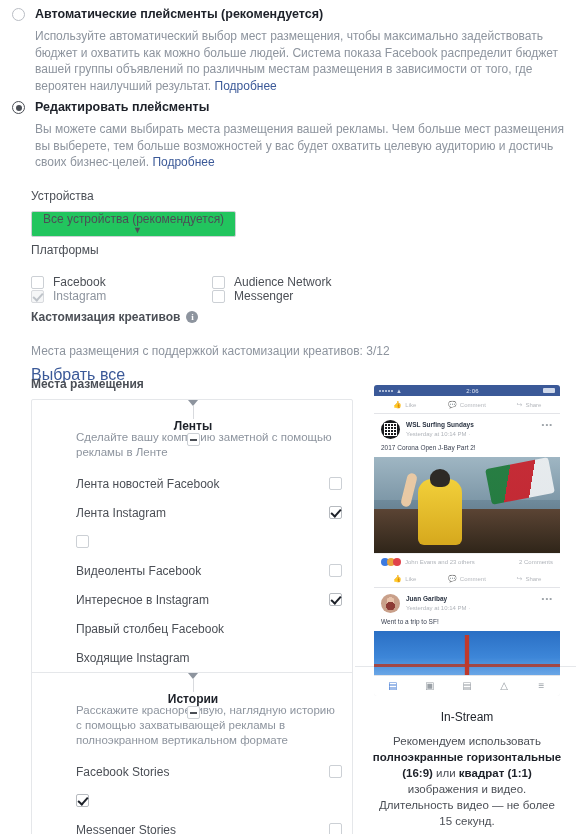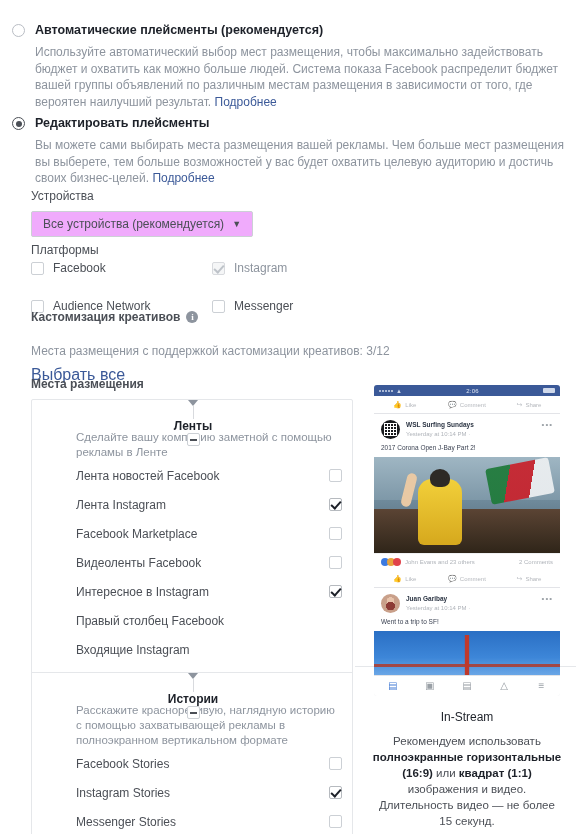--- a/index.html
+++ b/index.html
@@ -17,21 +17,20 @@
     font-size: 12px;
     color: #1d2129;
     -webkit-font-smoothing: antialiased;
   }
 
   
   .opt-block { position: relative; }
   .opt-row {
     display: flex;
     align-items: flex-start;
-    margin-top: 16px;
   }
   .radio {
     width: 13px;
     height: 13px;
     border-radius: 50%;
     border: 1px solid #b9bdc4;
     background: #fff;
     box-sizing: border-box;
     flex: 0 0 auto;
     margin-top: 1px;
@@ -80,25 +79,26 @@
   
   .dropdown {
     margin-left: 31px;
     margin-top: 8px;
     display: inline-flex;
     align-items: center;
     height: 26px;
     padding: 0 11px;
     border: 1px solid #ccd0d5;
     border-radius: 2px;
-    background: #f0abfc;
+    background: #22c55e;
     font-size: 12px;
     color: #4b4f56;
     cursor: pointer;
     box-sizing: border-box;
+    flex-direction: column;
   }
   .dropdown .caret {
     margin-left: 8px;
     font-size: 9px;
     color: #4b4f56;
     line-height: 1;
   }
 
   
   .cbox {
@@ -133,24 +133,24 @@
   .cbox.minus::after {
     content: "";
     position: absolute;
     left: 2px; top: 5px;
     width: 7px; height: 2px;
     background: #4b4f56;
   }
 
   .plat-grid {
     margin-left: 31px;
-    margin-top: 4px;
+    margin-top: 18px;
     display: grid;
     grid-template-columns: 181px auto;
-    row-gap: 24px;
+    row-gap: 0;
   }
   .plat-item {
     display: flex;
     align-items: center;
     font-size: 12px;
     color: #4b4f56;
     cursor: pointer;
   }
   .plat-item .label { margin-left: 9px; }
   .plat-item.dim .label { color: #8d949e; }
@@ -239,20 +239,21 @@
   }
   .grp-desc {
     color: #8d949e;
     font-size: 11.5px;
     line-height: 15px;
     padding: 0 14px 9px 44px;
     max-width: 260px;
   }
   .pl-row {
     display: flex;
+    align-items: center;
     height: 29px;
     padding: 0 10px 0 44px;
     cursor: pointer;
     gap: 12px;
   }
   .pl-row .name {
     flex: 1 1 auto;
     font-size: 12px;
     color: #4b4f56;
   }
@@ -444,27 +445,27 @@
   </div>
 </div>
 
 <div style="position:absolute;left:0;top:243px;width:576px;">
   <div class="sec-label">Платформы</div>
   <div class="plat-grid">
     <div class="plat-item">
       <span class="cbox"></span>
       <span class="label">Facebook</span>
     </div>
+    <div class="plat-item">
+      <span class="cbox"></span>
+      <span class="label">Audience Network</span>
+    </div>
     <div class="plat-item dim">
       <span class="cbox disabled checked"></span>
       <span class="label">Instagram</span>
-    </div>
-    <div class="plat-item">
-      <span class="cbox"></span>
-      <span class="label">Audience Network</span>
     </div>
     <div class="plat-item">
       <span class="cbox"></span>
       <span class="label">Messenger</span>
     </div>
   </div>
 </div>
 
 <div style="position:absolute;left:0;top:296px;width:456px;">
   <div class="cc-title">
@@ -493,21 +494,20 @@
 
       <div class="pl-row">
         <span class="name">Лента новостей Facebook</span>
         <span class="cbox"></span>
       </div>
       <div class="pl-row">
         <span class="name">Лента Instagram</span>
         <span class="cbox checked" style="border-color:#b6babf"></span>
       </div>
       <div class="pl-row">
-        <span class="name">Facebook Marketplace</span>
         <span class="cbox"></span>
       </div>
       <div class="pl-row">
         <span class="name">Видеоленты Facebook</span>
         <span class="cbox"></span>
       </div>
       <div class="pl-row">
         <span class="name">Интересное в Instagram</span>
         <span class="cbox checked" style="border-color:#b6babf"></span>
       </div>
@@ -526,21 +526,20 @@
         <span class="grp-title">Истории</span>
         <span class="cbox minus"></span>
       </div>
       <div class="grp-desc">Расскажите красноречивую, наглядную историю с помощью захватывающей рекламы в полноэкранном вертикальном формате</div>
 
       <div class="pl-row">
         <span class="name">Facebook Stories</span>
         <span class="cbox"></span>
       </div>
       <div class="pl-row">
-        <span class="name">Instagram Stories</span>
         <span class="cbox checked" style="border-color:#b6babf"></span>
       </div>
       <div class="pl-row">
         <span class="name">Messenger Stories</span>
         <span class="cbox"></span>
       </div>
     </div>
 
   </div>
 </div>

